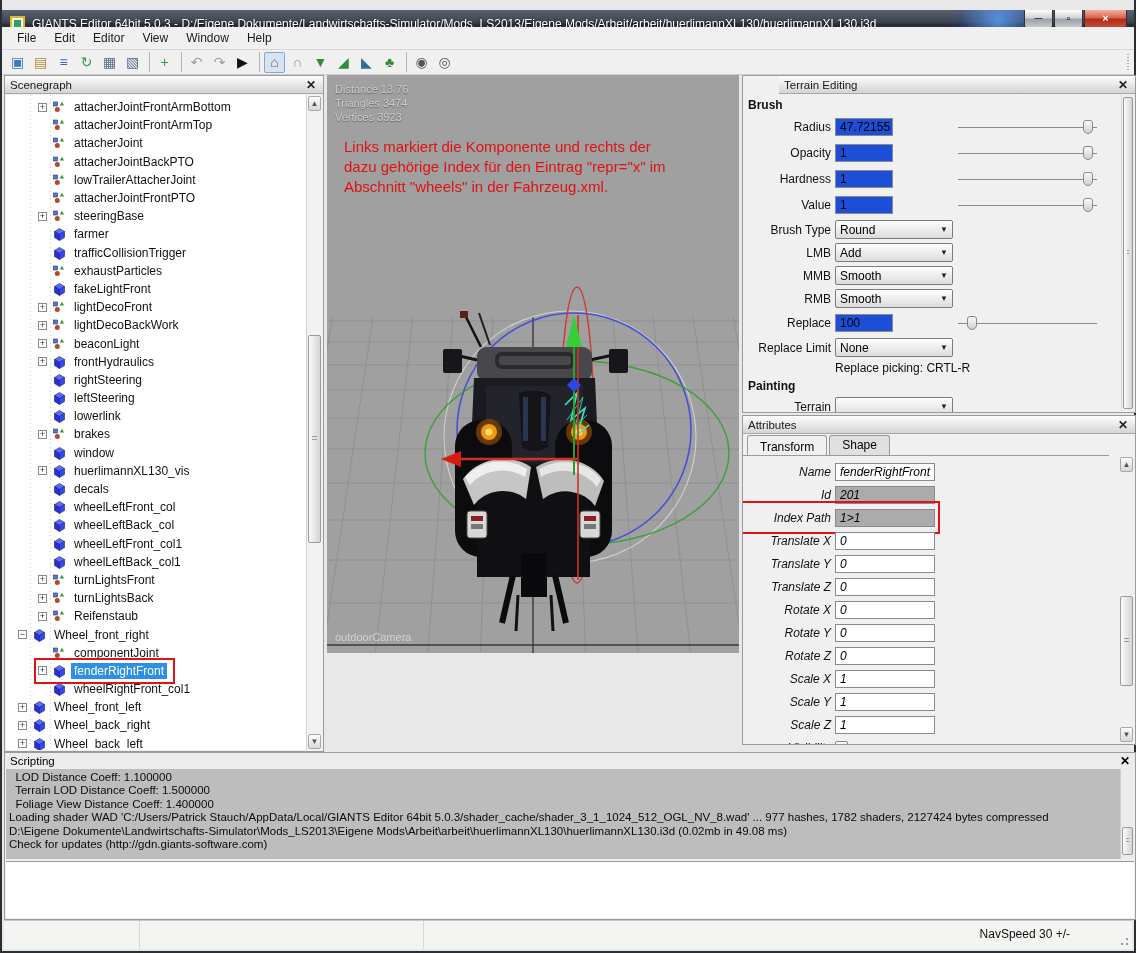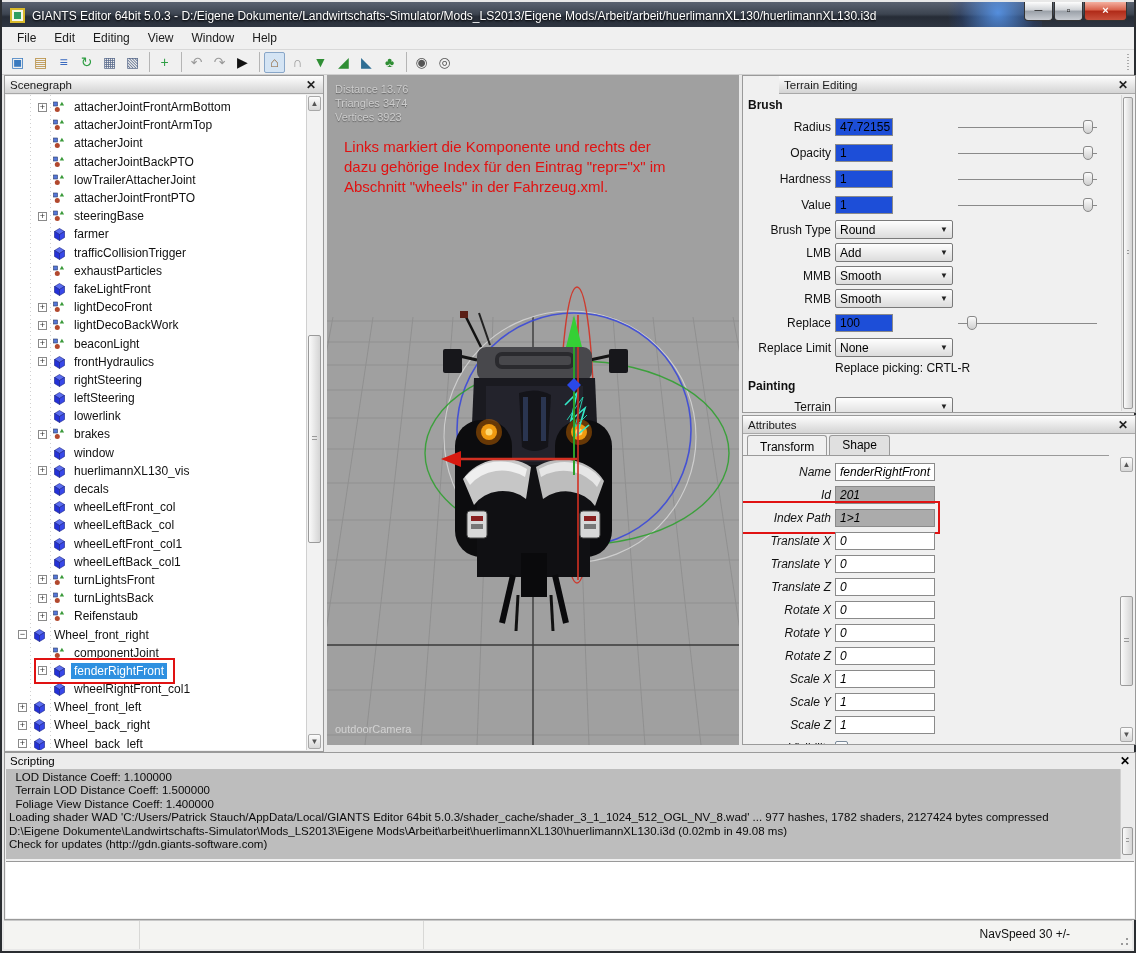--- a/index.html
+++ b/index.html
@@ -2,21 +2,21 @@
 <html><head>
 <meta charset="utf-8">
 <style>
   * { box-sizing: border-box; margin: 0; padding: 0; }
   html,body { width:1136px; height:953px; overflow:hidden; }
   body { font-family:"Liberation Sans", sans-serif; font-size:12px; background:#6b6f75; }
   .win { position:absolute; inset:0; width:1136px; height:953px; background:#e8e8e8;
          border:2px solid #2a2d31; border-top:none; }
 
   
-  .titlebar { position:absolute; left:0; top:2px; width:100%; height:27px;
+  .titlebar { position:absolute; left:0; top:10px; width:100%; height:27px;
     background:linear-gradient(#5a6270 0%, #3c4450 45%, #262c36 55%, #313844 100%);
     color:#fff; display:flex; align-items:center; }
   .titlebar .glow { position:absolute; left:930px; top:0; width:110px; height:27px;
     background:radial-gradient(circle at 60% 40%, rgba(90,160,255,.8), rgba(40,80,160,.25) 55%, transparent 75%); }
   .app-icon { width:15px; height:15px; margin:0 7px 0 8px; background:#f7f7e8;
     border:2px solid #d8b92a; position:relative; }
   .app-icon::after { content:""; position:absolute; inset:2px; background:#2f9e62; }
   .title-text { font-size:12px; text-shadow:0 1px 2px #000; white-space:nowrap; overflow:hidden; max-width:880px; }
   .winbtns { position:absolute; right:7px; top:0; display:flex; }
   .wbtn { width:29px; height:19px; border:1px solid #333; border-top:none; border-radius:0 0 4px 4px;
@@ -67,21 +67,21 @@
   .vscroll { position:absolute; top:19px; right:1px; bottom:1px; width:16px; background:#f2f2f2; border-left:1px solid #d0d0d0; }
   .sb-btn { position:absolute; left:1px; right:1px; height:15px; background:linear-gradient(#fcfcfc,#d8d8d8);
     border:1px solid #a8a8a8; border-radius:2px; font-size:8px; text-align:center; line-height:13px; color:#555; }
   .sb-up { top:1px; } .sb-dn { bottom:1px; }
   .sb-thumb { position:absolute; left:1px; right:1px; background:linear-gradient(to right,#fafafa,#d4d4d4);
     border:1px solid #9a9a9a; border-radius:2px; }
   .sb-thumb::after { content:""; position:absolute; left:3px; right:3px; top:50%; height:5px; margin-top:-3px;
     background:repeating-linear-gradient(to bottom,#999 0 1px, transparent 1px 3px); }
 
   
-  #viewport { position:absolute; left:325px; top:75px; width:412px; height:670px; background:#a0a0a0; overflow:hidden; }
+  #viewport { position:absolute; left:325px; top:75px; width:412px; height:578px; background:#a0a0a0; overflow:hidden; }
   .vp-stats { position:absolute; left:8px; top:7px; color:#cccccc; font-size:11px; line-height:14px; white-space:pre-line;
     text-shadow:0 1px 1px rgba(60,60,60,.6); }
   .vp-note { position:absolute; left:17px; top:62px; width:385px; color:#e01212; font-size:15px; line-height:20px; white-space:pre-line; }
   .vp-cam { position:absolute; left:8px; bottom:10px; color:#d2d2d2; font-size:11px; }
   #viewport svg.scene { position:absolute; left:0; top:0; }
 
   
   #terrain { left:740px; top:75px; width:394px; height:338px; overflow:hidden;padding-left:36px; }
   .te-body { position:absolute; left:0; right:14px; top:19px; bottom:0; overflow:hidden; }
   .sect { font-weight:bold; font-size:12px; padding:3px 0 2px 5px; color:#111; }
@@ -156,21 +156,21 @@
       <div class="wbtn">─</div>
       <div class="wbtn">▫</div>
       <div class="wbtn close">×</div>
     </div>
   </div>
 
   <div class="menubar">
 
   <div class="menu-item">File</div>
       <div class="menu-item">Edit</div>
-      <div class="menu-item">Editing</div>
+      <div class="menu-item">Editor</div>
       <div class="menu-item">View</div>
       <div class="menu-item">Window</div>
       <div class="menu-item">Help</div>
     </div>
 
   <div class="toolbar">
 
   <div class="titem tbtn grip">
         <span class="glyph"></span>
       </div>

